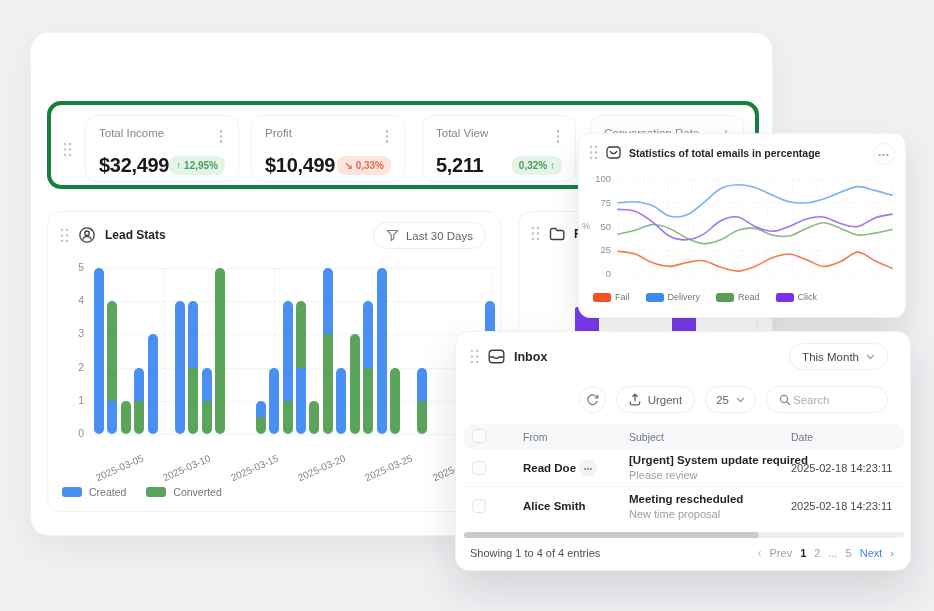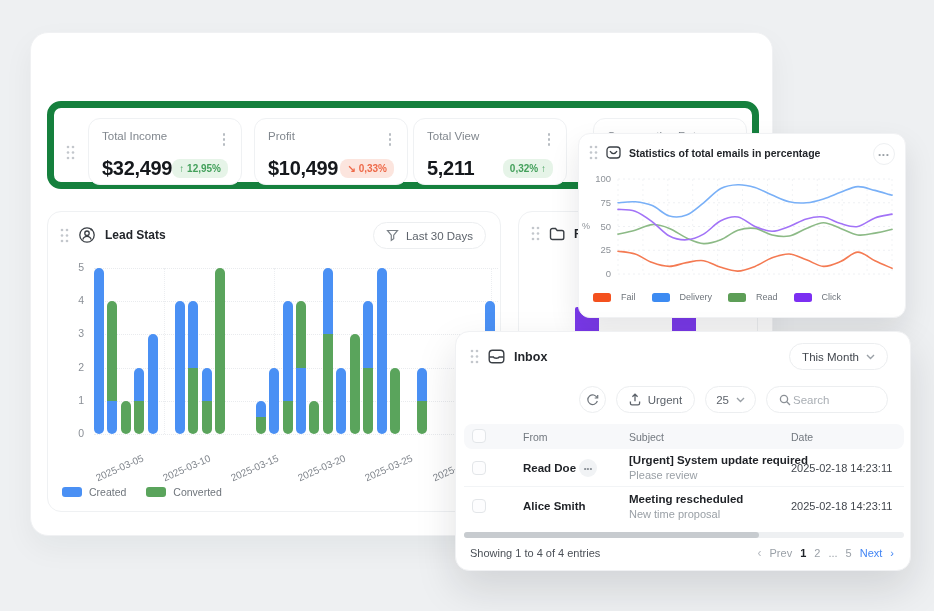--- a/index.html
+++ b/index.html
@@ -13,21 +13,21 @@
   .kebab { display:flex; flex-direction:column; gap:2.5px; padding:3px; cursor:pointer; }
   .kebab i { width:2.5px; height:2.5px; border-radius:50%; background:#b7bcc2; }
   .pill { display:flex; align-items:center; gap:7px; border:1px solid #eceef0; border-radius:14px; background:#fff; height:27px; padding:8px 12px; font-size:11.5px; color:#5d636b; white-space:nowrap; }
 
   
   .main-card { position:absolute; left:30px; top:32px; width:743px; height:504px; background:#fff; border:1px solid #f0f1f3; border-radius:18px; box-shadow:0 12px 30px rgba(25,30,40,.05); }
   .dash-header { position:absolute; left:32px; top:24px; display:flex; align-items:center; gap:14px; }
   .dash-title { font-size:20.5px; font-weight:600; color:#17191d; letter-spacing:.1px; }
 
   
-  .kpi-wrap { position:absolute; left:16px; top:68px; width:712px; height:88px; border:7px solid #15803d; border-radius:14px; }
+  .kpi-wrap { position:absolute; left:16px; top:68px; width:712px; height:88px; border:4px solid #15803d; border-radius:14px; }
   .kpi-wrap .handle { position:absolute; left:12px; top:37px; }
   .kpi-card { position:absolute; top:10px; width:154px; height:67px; border:1px solid #eff1f3; border-radius:12px; background:#fff; padding:11px 13px; }
   .kpi-top { display:flex; justify-content:space-between; align-items:flex-start; }
   .kpi-title { font-size:11.5px; color:#81878e; }
   .kpi-bottom { display:flex; justify-content:space-between; align-items:center; margin-top:8px; }
   .kpi-value { font-size:20px; font-weight:700; color:#15181c; letter-spacing:-.3px; }
   .badge { font-size:10px; font-weight:600; border-radius:8px; padding:4px 7px; white-space:nowrap; }
   .badge.up { background:#e6f4e8; color:#43a05b; }
   .badge.down { background:#fce5de; color:#ee6a49; }
 
@@ -52,21 +52,21 @@
 
   
   .stats-card { position:absolute; left:578px; top:133px; width:328px; height:185px; background:#fff; border:1px solid #f1f2f4; border-radius:12px; box-shadow:0 14px 30px rgba(20,24,31,.10); z-index:5; }
   .stats-card .card-head { left:10px; top:11px; gap:8px; }
   .stats-card .title { font-size:10.5px; }
   .menu-btn { position:absolute; right:10px; top:9px; width:22px; height:22px; border:1px solid #eef0f2; border-radius:50%; display:flex; align-items:center; justify-content:center; font-size:8px; color:#9aa0a6; letter-spacing:1px; cursor:pointer; }
   .es-ylab { position:absolute; width:26px; text-align:right; font-size:9.5px; color:#8d9298; left:6px; }
   .es-pct { position:absolute; left:3px; font-size:9px; color:#8d9298; }
   .es-svg { position:absolute; left:34px; top:40px; }
   .es-legend { position:absolute; left:14px; top:158px; display:flex; gap:16px; align-items:center; }
-  .es-legend .lg-item { font-size:9px; gap:10px; }
+  .es-legend .lg-item { font-size:9px; gap:4px; }
   .es-legend .lg-swatch { width:18px; height:9px; border-radius:2.5px; }
 
   
   .inbox-card { position:absolute; left:455px; top:331px; width:456px; height:240px; background:#fff; border:1px solid #f0f1f3; border-radius:14px; box-shadow:0 18px 40px rgba(20,24,31,.13); z-index:10; }
   .inbox-card .card-head { left:14px; top:17px; }
   .inbox-card .title { font-size:12.5px; font-weight:700; }
   .period-pill { position:absolute; right:22px; top:11px; color:#42474e; }
   .toolbar { position:absolute; right:22px; top:54px; display:flex; gap:10px; align-items:center; }
   .icon-btn { width:27px; height:27px; border:1px solid #eceef0; border-radius:50%; display:flex; align-items:center; justify-content:center; cursor:pointer; background:#fff; }
   .search-pill { width:122px; color:#a9aeb4; gap:2px; }
@@ -142,21 +142,21 @@
               <i></i>
               <i></i>
             </span>
         </div>
         <div class="kpi-bottom">
           <span class="kpi-value">$10,499</span>
           <span class="badge down">↘ 0,33%</span>
         </div>
       </div>
 
-      <div class="kpi-card" style="left:359px">
+      <div class="kpi-card" style="left:371px">
         <div class="kpi-top">
           <span class="kpi-title">Total View</span>
           <span class="kebab">
               <i></i>
               <i></i>
               <i></i>
             </span>
         </div>
         <div class="kpi-bottom">
           <span class="kpi-value">5,211</span>

